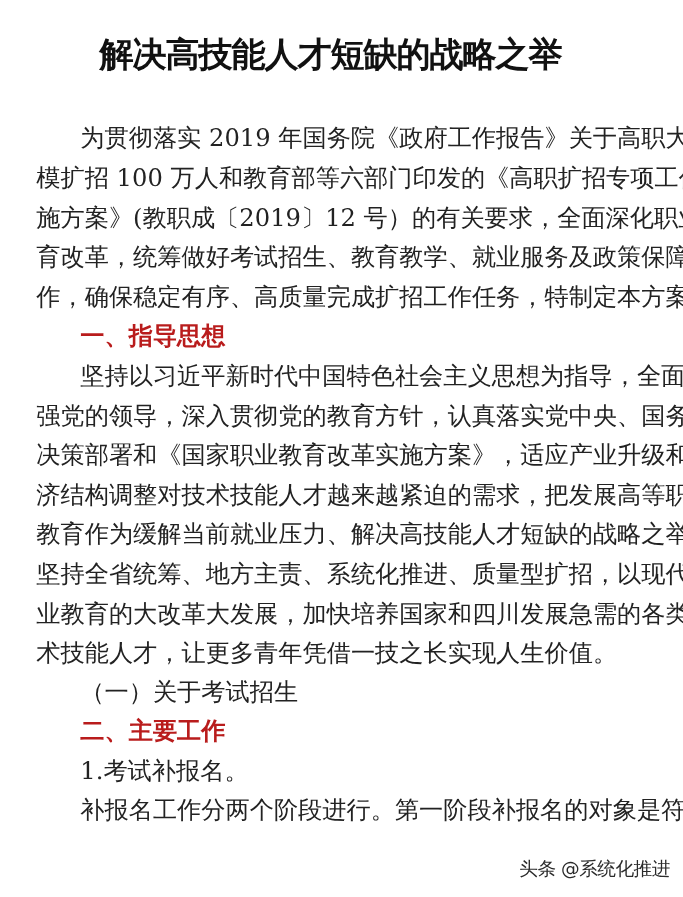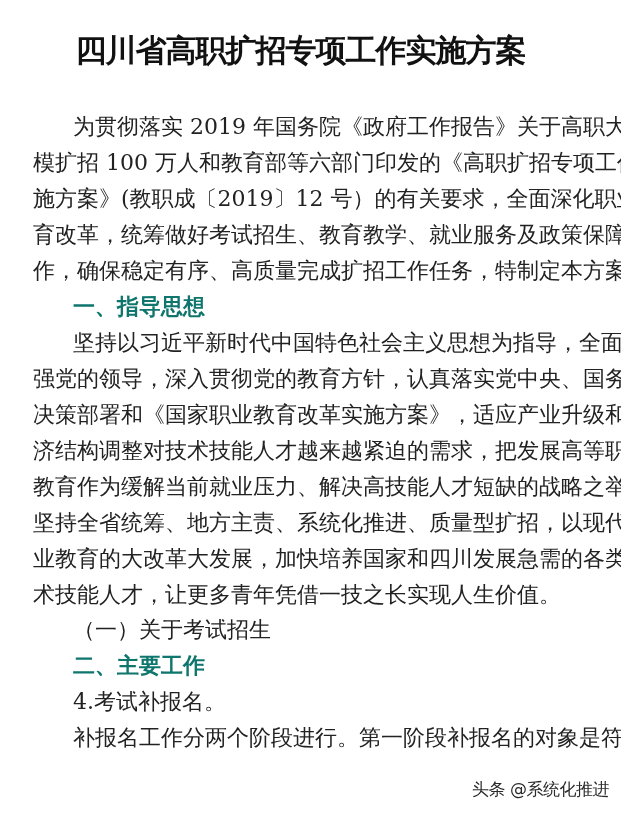--- a/index.html
+++ b/index.html
@@ -50,42 +50,42 @@
     text-align: left;
     text-align-last: left;
   }
   .line.indent {
     padding-left: 40px;
   }
   .heading {
     font-family: "DejaVu Sans", "Liberation Sans", sans-serif;
     font-size: 22px;
     font-weight: bold;
-    color: #0f766e;
+    color: #b91c1c;
     text-align: left;
     text-align-last: left;
   }
   .sub {
     text-align: left;
     text-align-last: left;
   }
   .watermark {
     position: absolute;
     right: 12px;
     bottom: 14px;
     font-family: "DejaVu Sans", "Liberation Sans", sans-serif;
     font-size: 17px;
     color: #2a2a2a;
     letter-spacing: -0.5px;
   }
 </style>
 </head>
 <body>
 
-<div class="title">四川省高职扩招专项工作实施方案</div>
+<div class="title">解决高技能人才短缺的战略之举</div>
 
 <div class="body-text" style="top:109px;">
   <span class="line indent">为贯彻落实 2019 年国务院《政府工作报告》关于高职大规</span>
   <span class="line">模扩招 100 万人和教育部等六部门印发的《高职扩招专项工作实</span>
   <span class="line">施方案》(教职成〔2019〕12 号）的有关要求，全面深化职业教</span>
   <span class="line">育改革，统筹做好考试招生、教育教学、就业服务及政策保障工</span>
   <span class="line">作，确保稳定有序、高质量完成扩招工作任务，特制定本方案。</span>
 </div>
 
 <div class="body-text" style="top:289px;">
@@ -96,17 +96,17 @@
   <span class="line">济结构调整对技术技能人才越来越紧迫的需求，把发展高等职业</span>
   <span class="line">教育作为缓解当前就业压力、解决高技能人才短缺的战略之举，</span>
   <span class="line">坚持全省统筹、地方主责、系统化推进、质量型扩招，以现代职</span>
   <span class="line">业教育的大改革大发展，加快培养国家和四川发展急需的各类技</span>
   <span class="line last">术技能人才，让更多青年凭借一技之长实现人生价值。</span>
 </div>
 
 <div class="body-text" style="top:612px;">
   <span class="line indent sub">（一）关于考试招生</span>
   <span class="line indent heading">二、主要工作</span>
-  <span class="line indent sub">4.考试补报名。</span>
+  <span class="line indent sub">1.考试补报名。</span>
   <span class="line indent" style="padding-left:40px;">补报名工作分两个阶段进行。第一阶段补报名的对象是符合</span>
 </div>
 
 <div class="watermark">头条 @系统化推进</div>
 
 </body></html>

